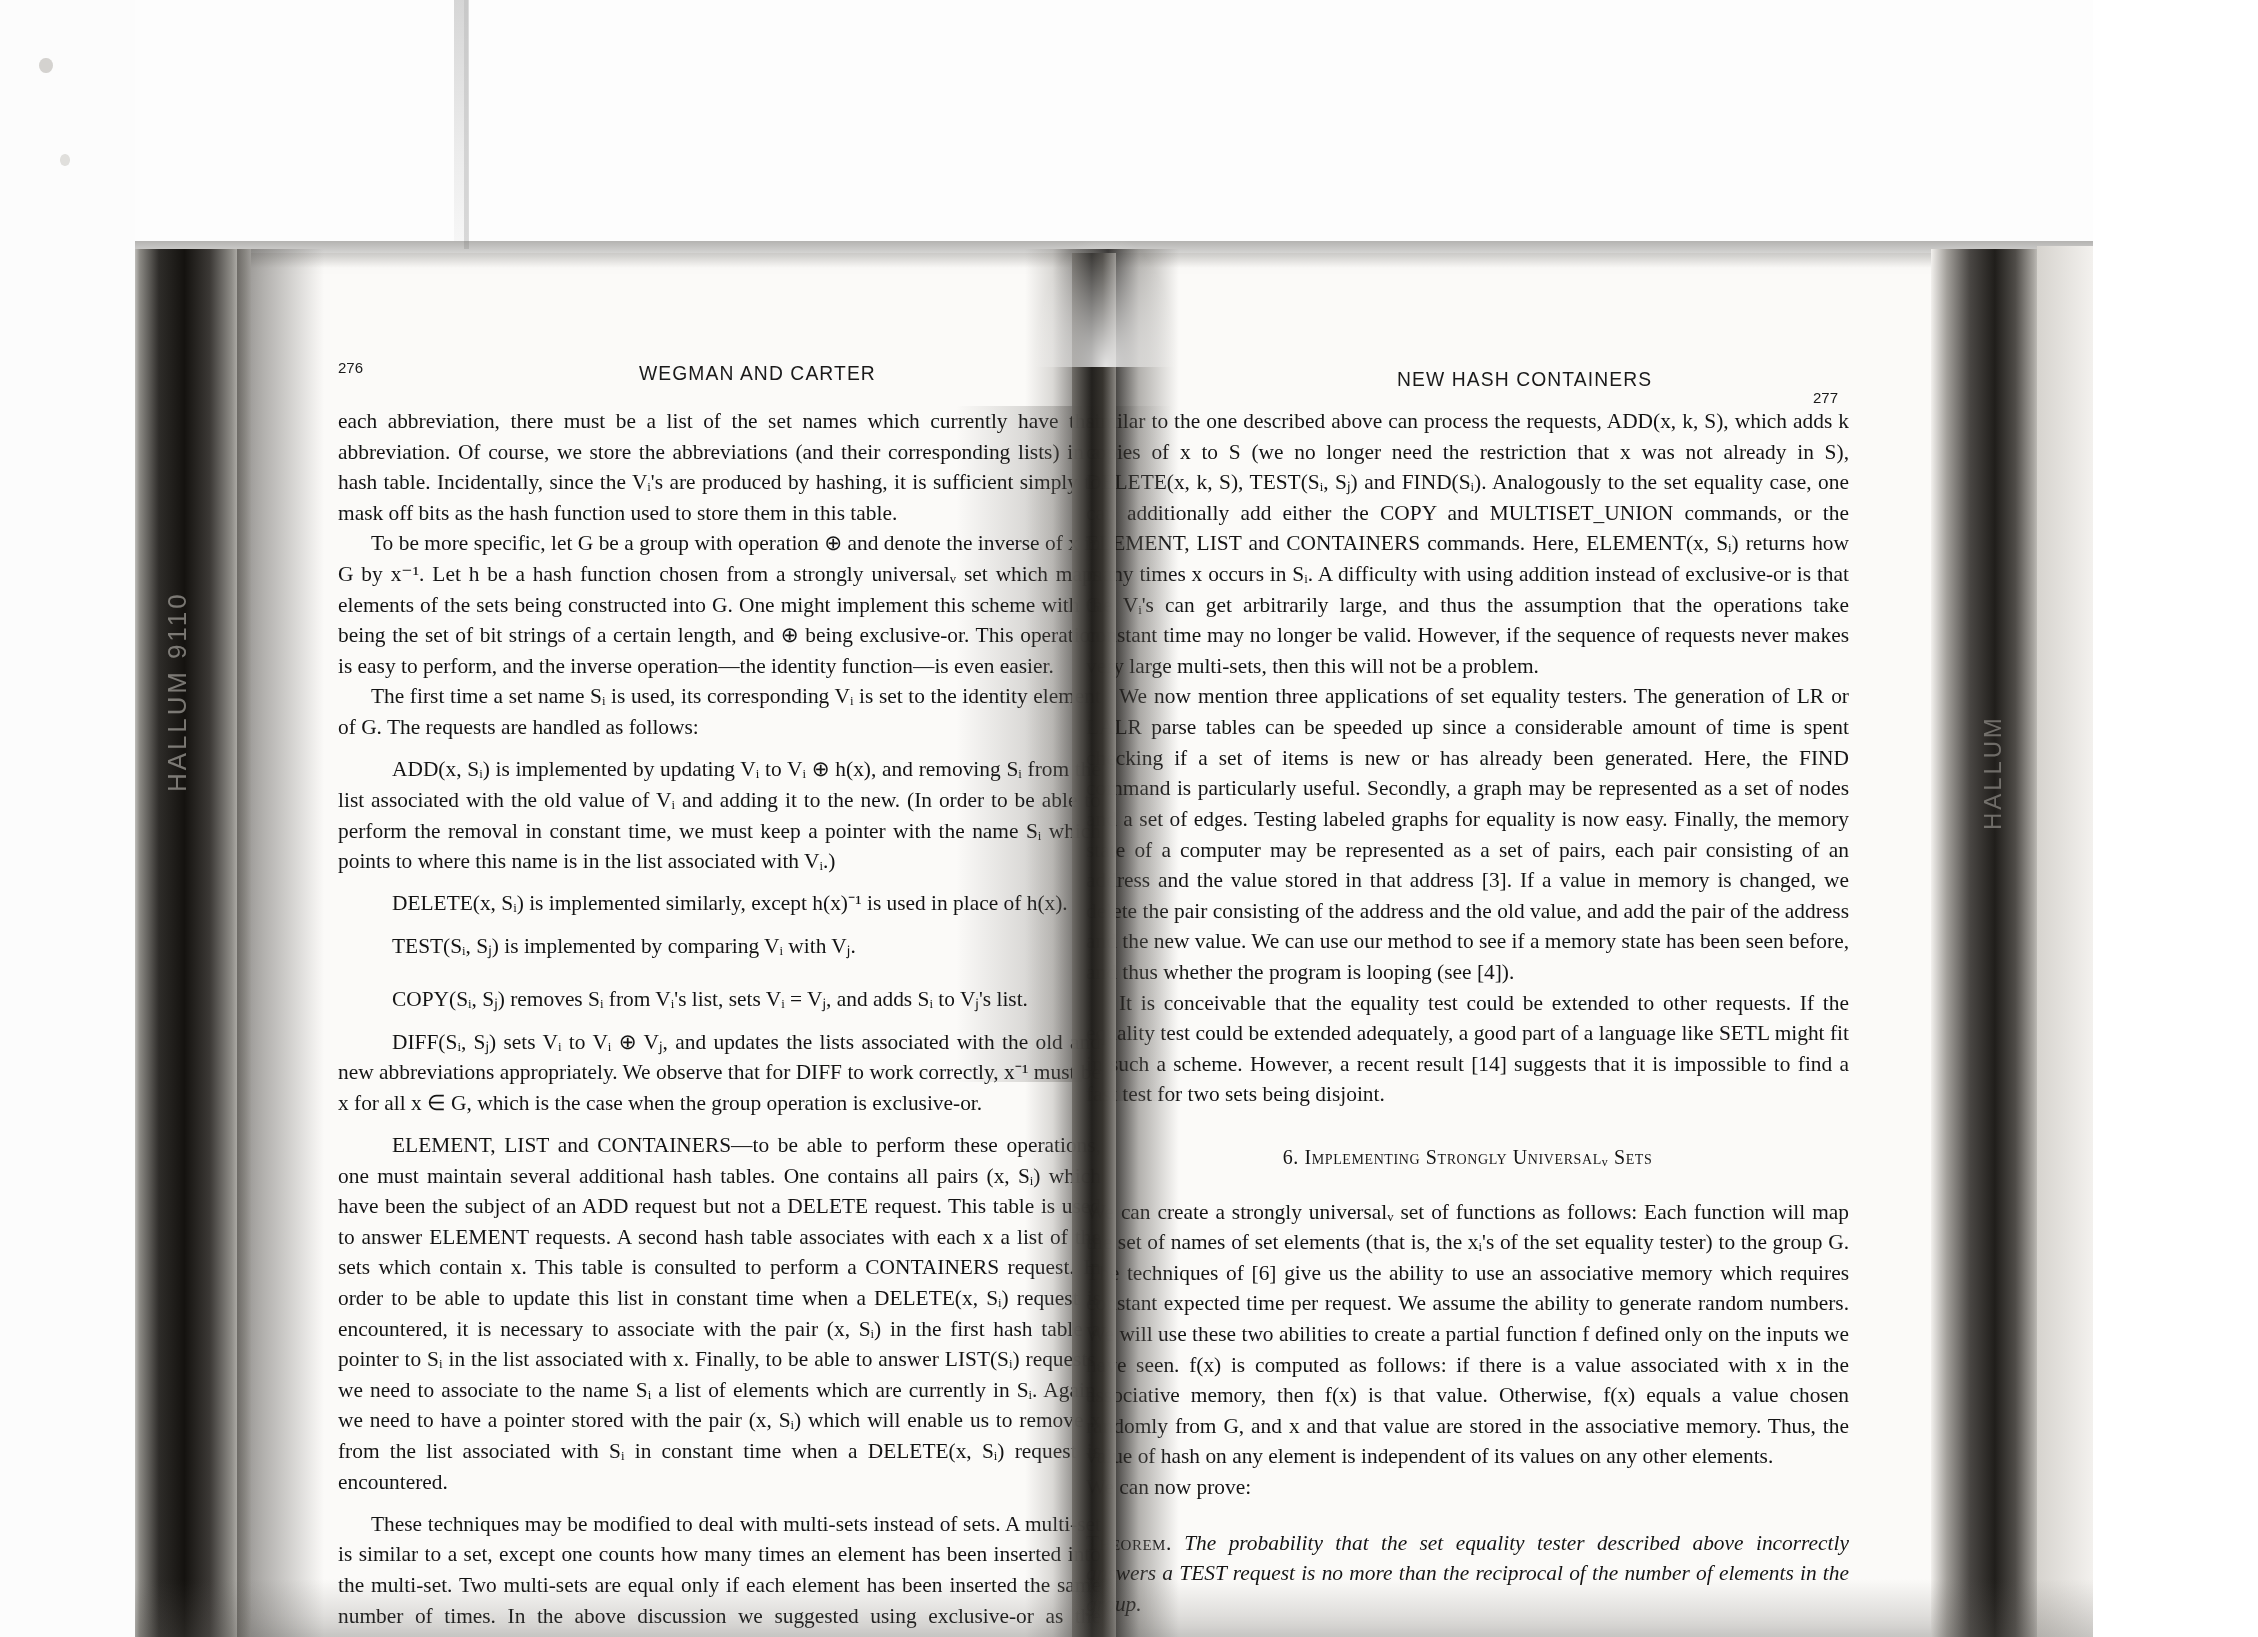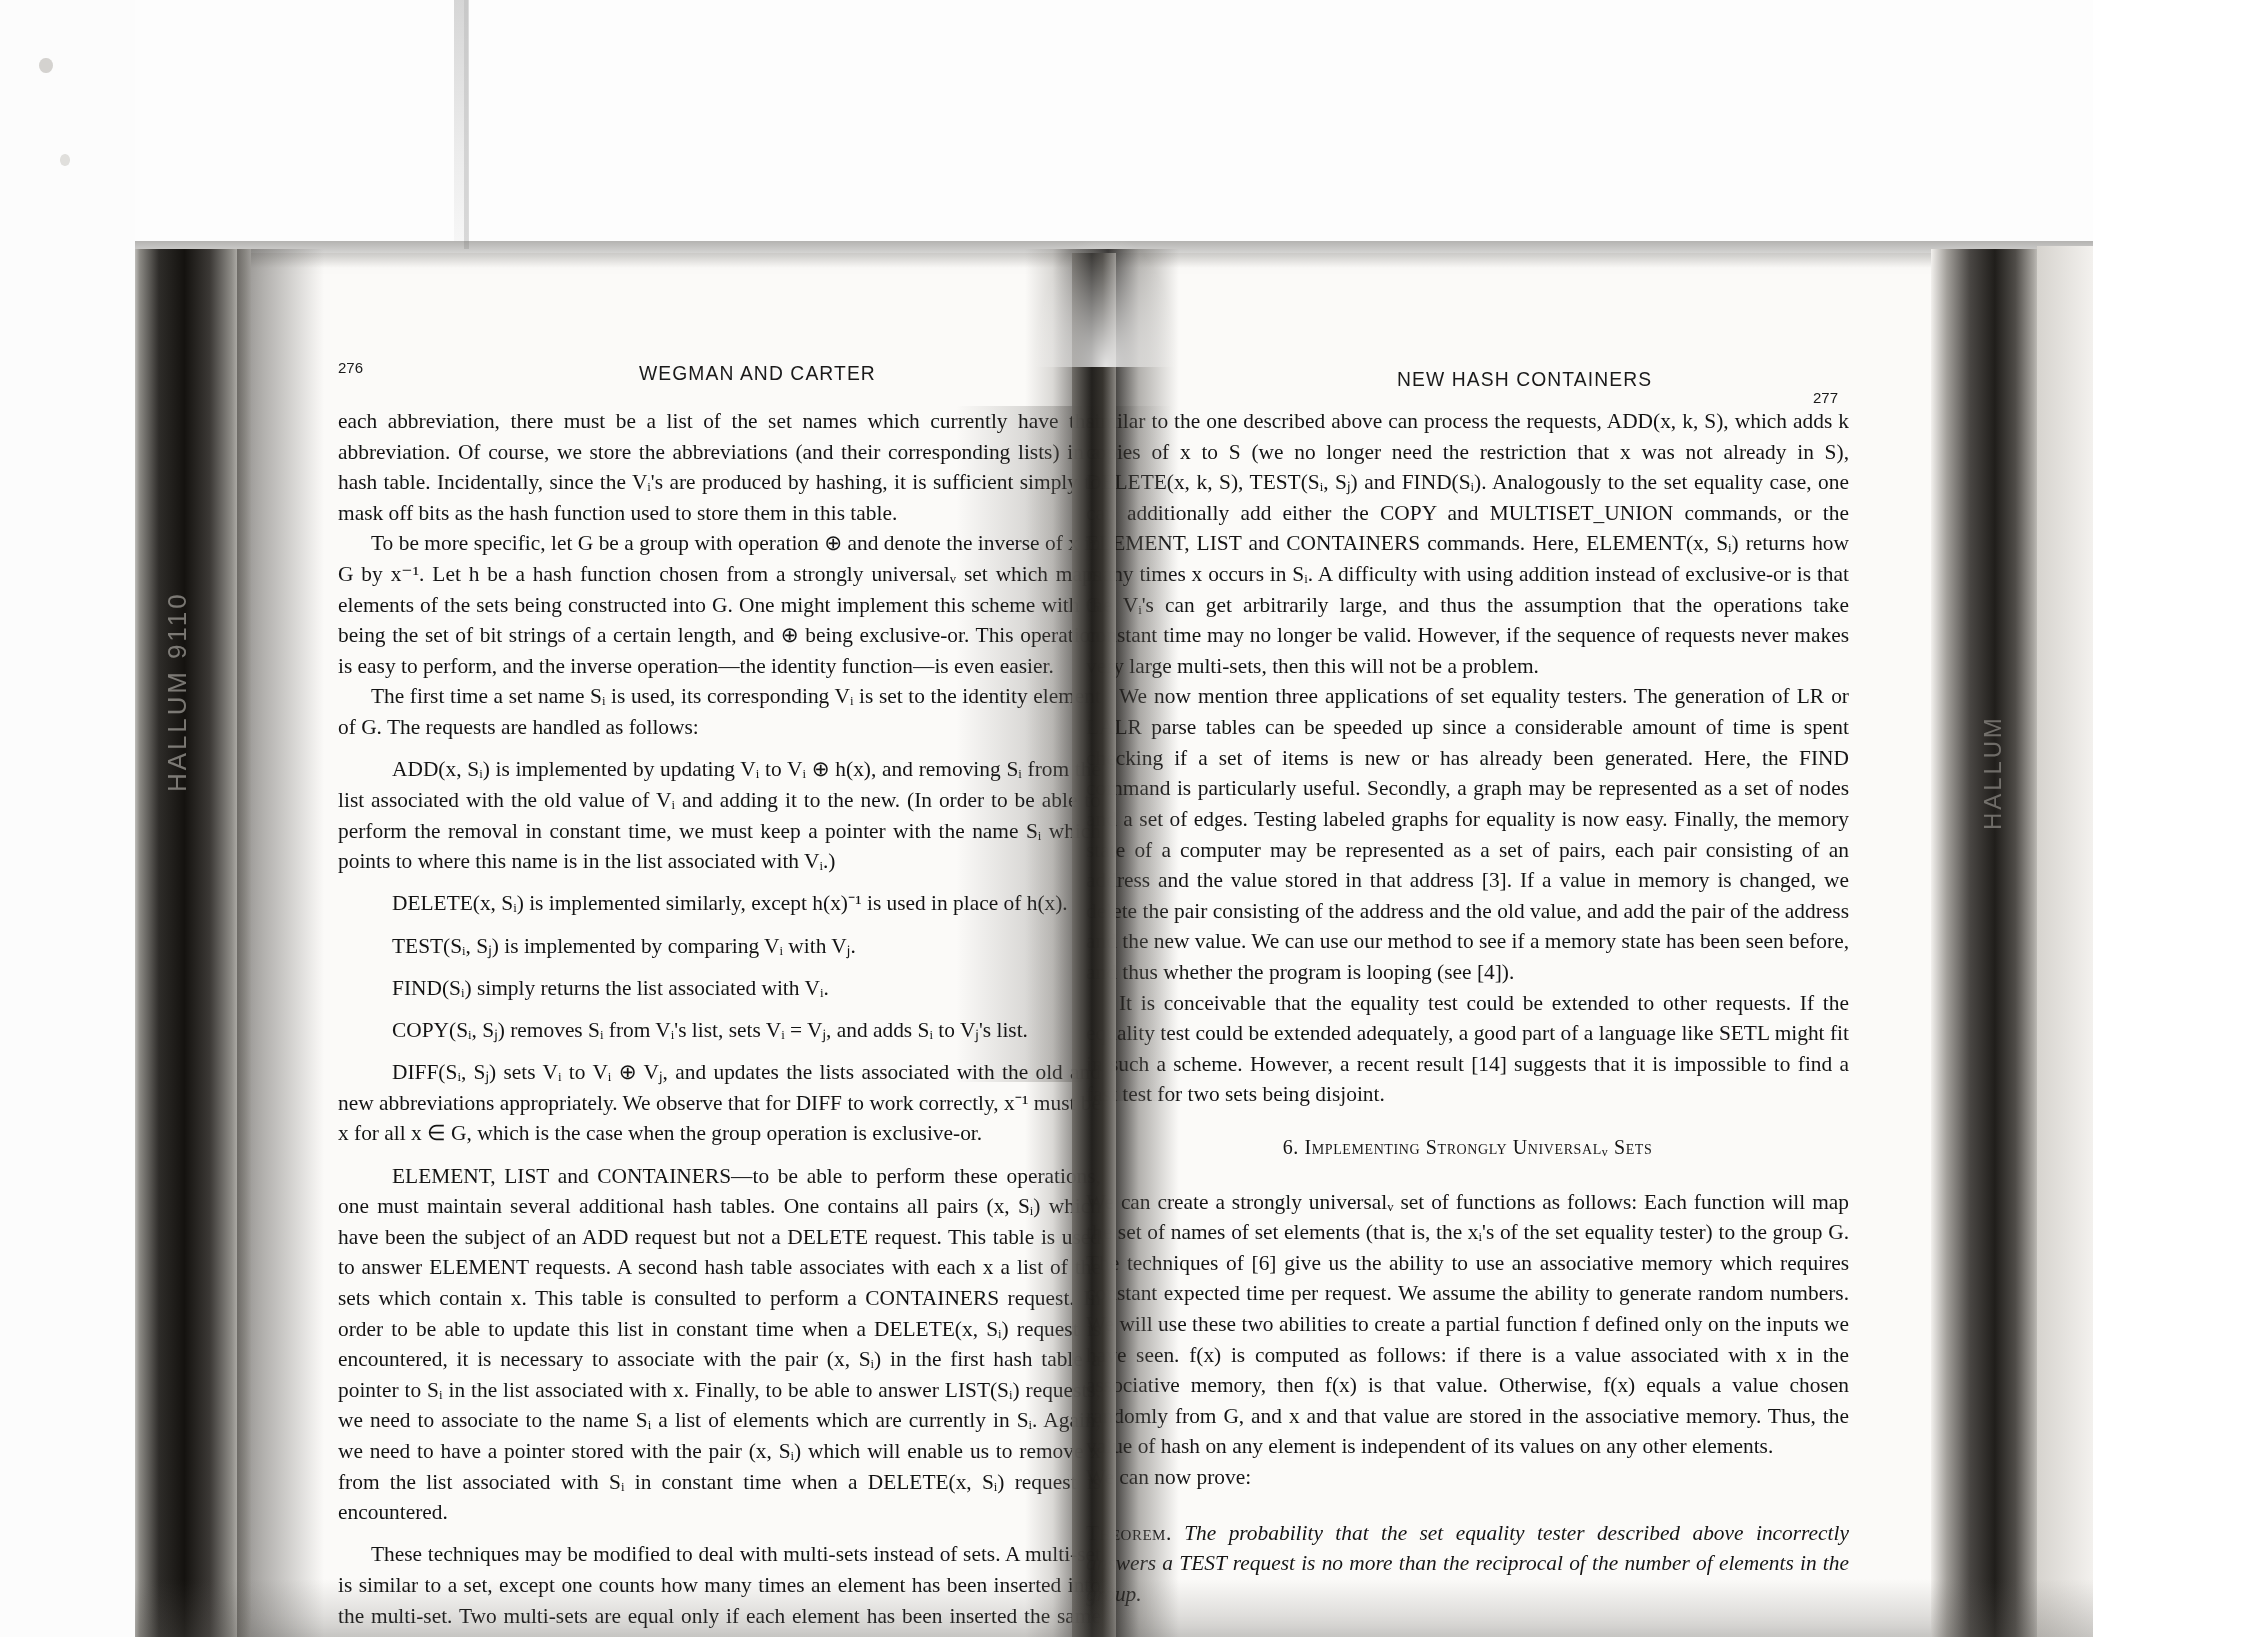--- a/index.html
+++ b/index.html
@@ -184,21 +184,21 @@
   .rh-l    { left: 623px;  top: 363px; }
   .rh-r    { left: 1381px; top: 369px; }
   .pnum-r  { left: 1813px; top: 365px; margin-top: 24px; }
 
   p { margin: 0 0 0 0; text-indent: 33px; }
   p.noindent { text-indent: 0; }
   p.hang { text-indent: 54px; }
   .sec-head {
     text-align: center;
     text-indent: 0;
-    margin: 23px 0 25px 0;
+    margin: 33px 0 25px 0;
     font-family: "Liberation Serif", serif;
     font-size: 20px;
     letter-spacing: 0.6px;
   }
   .smallcaps { font-variant: small-caps; }
   .thm { text-indent: 0; margin-top: 25px; }
   .thm .lbl { font-variant: small-caps; letter-spacing: 0.5px; }
   .thm i { font-style: italic; }
   i, em { font-style: italic; }
   .gap { display: block; height: 11.6px; }
@@ -255,21 +255,20 @@
     <p class="noindent">each abbreviation, there must be a list of the set names which currently have that abbreviation. Of course, we store the abbreviations (and their corresponding lists) in a hash table. Incidentally, since the Vᵢ's are produced by hashing, it is sufficient simply to mask off bits as the hash function used to store them in this table.</p>
     <p>To be more specific, let G be a group with operation ⊕ and denote the inverse of x in G by x⁻¹. Let h be a hash function chosen from a strongly universalᵥ set which maps elements of the sets being constructed into G. One might implement this scheme with G being the set of bit strings of a certain length, and ⊕ being exclusive-or. This operation is easy to perform, and the inverse operation—the identity function—is even easier.</p>
     <p>The first time a set name Sᵢ is used, its corresponding Vᵢ is set to the identity element of G. The requests are handled as follows:</p>
     <span class="gap"></span>
     <p class="hang">ADD(x, Sᵢ) is implemented by updating Vᵢ to Vᵢ ⊕ h(x), and removing Sᵢ from the list associated with the old value of Vᵢ and adding it to the new. (In order to be able to perform the removal in constant time, we must keep a pointer with the name Sᵢ which points to where this name is in the list associated with Vᵢ.)</p>
     <span class="gap"></span>
     <p class="hang">DELETE(x, Sᵢ) is implemented similarly, except h(x)⁻¹ is used in place of h(x).</p>
     <span class="gap"></span>
     <p class="hang">TEST(Sᵢ, Sⱼ) is implemented by comparing Vᵢ with Vⱼ.</p>
     <span class="gap"></span>
-    <p class="hang">FIND(Sᵢ) simply returns the list associated with Vᵢ.</p>
     <span class="gap"></span>
     <p class="hang">COPY(Sᵢ, Sⱼ) removes Sᵢ from Vᵢ's list, sets Vᵢ = Vⱼ, and adds Sᵢ to Vⱼ's list.</p>
     <span class="gap"></span>
     <p class="hang">DIFF(Sᵢ, Sⱼ) sets Vᵢ to Vᵢ ⊕ Vⱼ, and updates the lists associated with the old and new abbreviations appropriately. We observe that for DIFF to work correctly, x⁻¹ must be x for all x ∈ G, which is the case when the group operation is exclusive-or.</p>
     <span class="gap"></span>
     <p class="hang">ELEMENT, LIST and CONTAINERS—to be able to perform these operations, one must maintain several additional hash tables. One contains all pairs (x, Sᵢ) which have been the subject of an ADD request but not a DELETE request. This table is used to answer ELEMENT requests. A second hash table associates with each x a list of the sets which contain x. This table is consulted to perform a CONTAINERS request. In order to be able to update this list in constant time when a DELETE(x, Sᵢ) request is encountered, it is necessary to associate with the pair (x, Sᵢ) in the first hash table a pointer to Sᵢ in the list associated with x. Finally, to be able to answer LIST(Sᵢ) requests, we need to associate to the name Sᵢ a list of elements which are currently in Sᵢ. Again, we need to have a pointer stored with the pair (x, Sᵢ) which will enable us to remove x from the list associated with Sᵢ in constant time when a DELETE(x, Sᵢ) request is encountered.</p>
     <span class="gap"></span>
     <p>These techniques may be modified to deal with multi-sets instead of sets. A multi-set is similar to a set, except one counts how many times an element has been inserted into the multi-set. Two multi-sets are equal only if each element has been inserted the same number of times. In the above discussion we suggested using exclusive-or as the operation ⊕. If one uses ordinary addition instead, then a scheme</p>
   </div>
 

